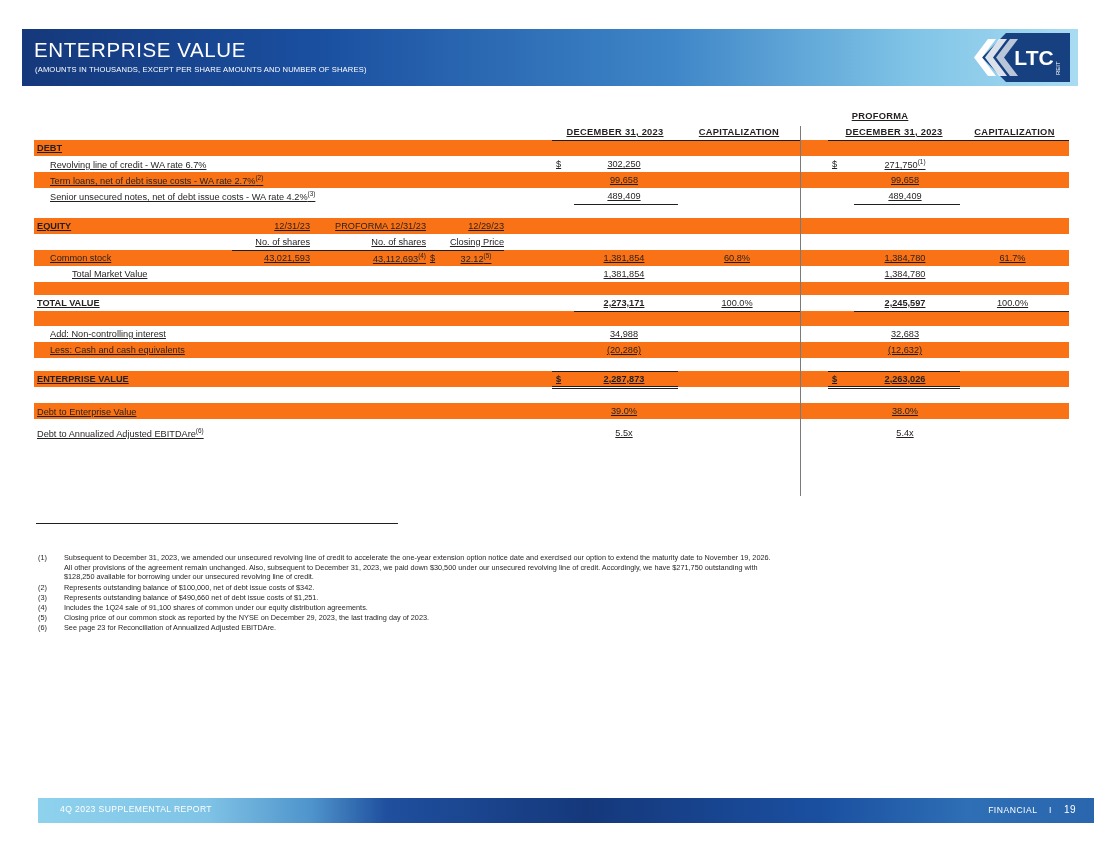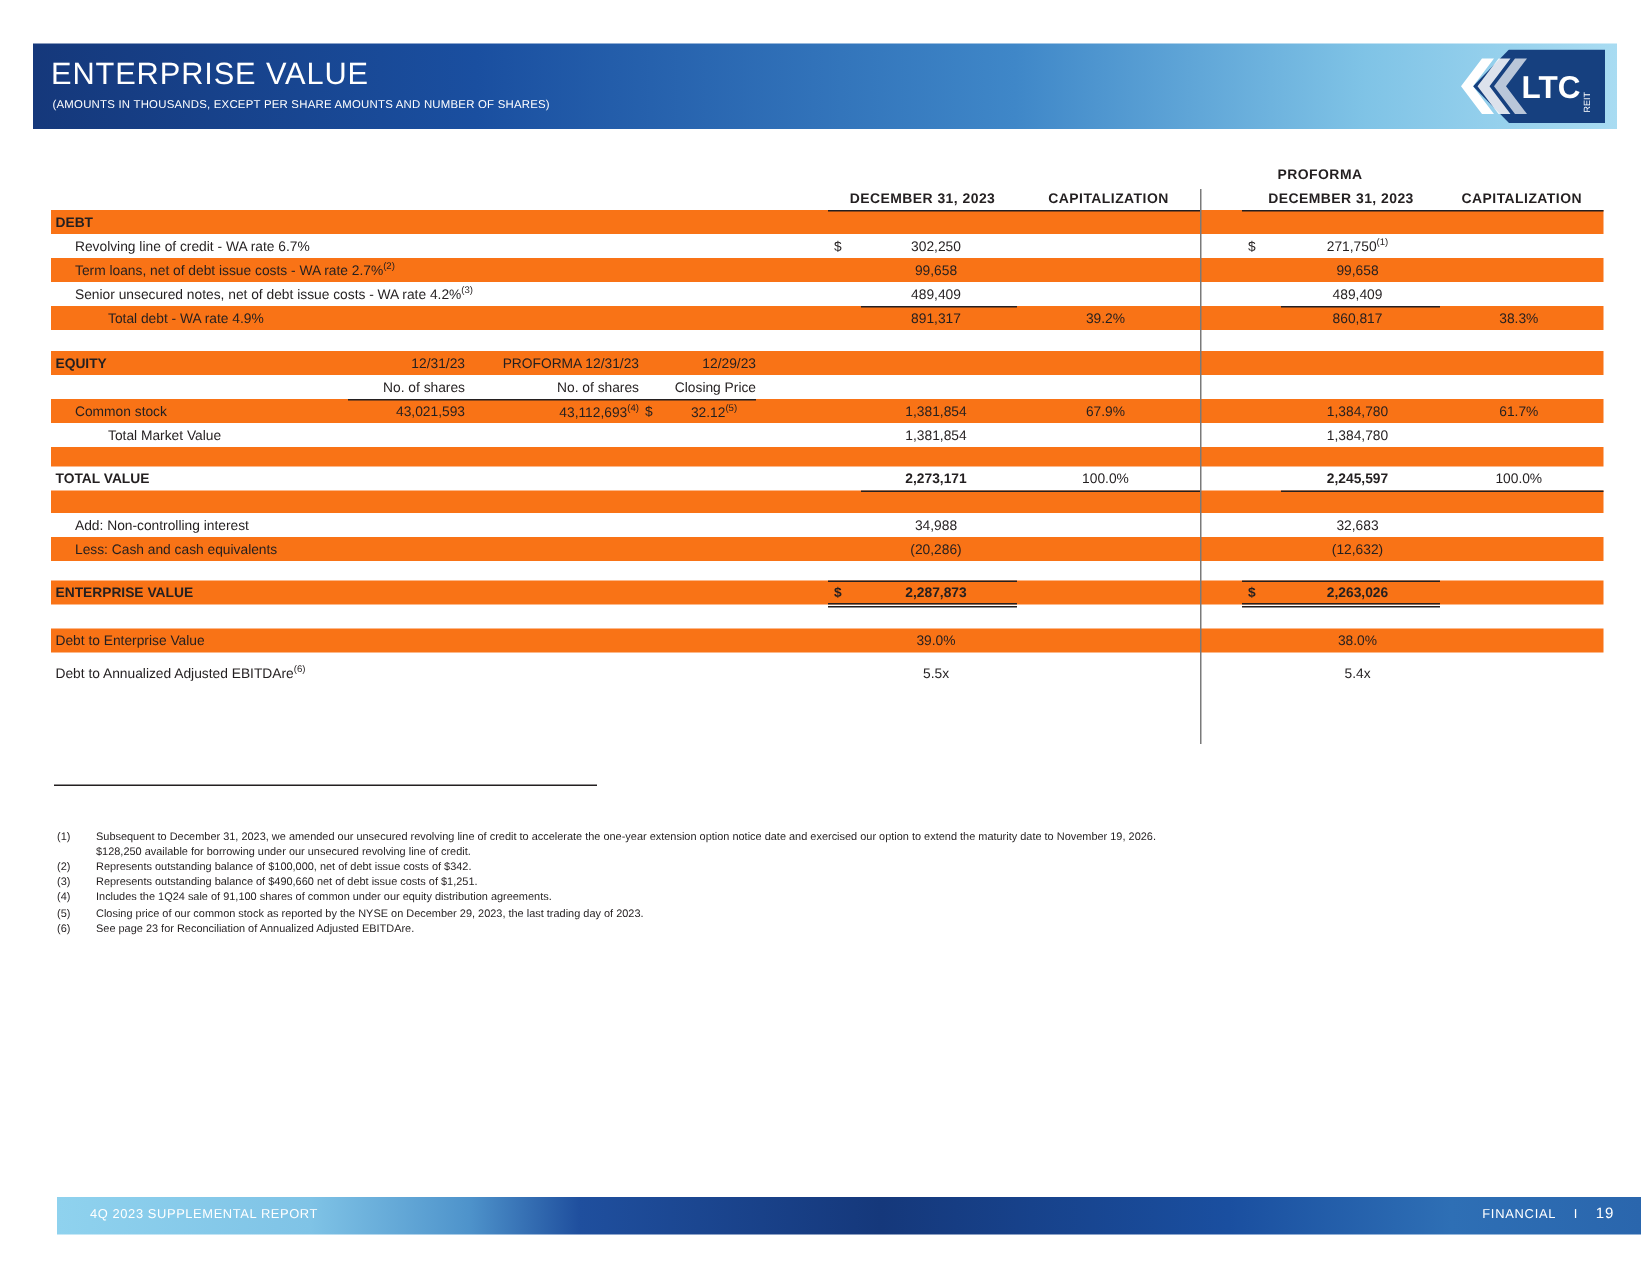--- a/index.html
+++ b/index.html
@@ -32,20 +32,21 @@
   .logo {
     position: absolute; right: 8px; top: 4px;
     width: 96px; height: 49px;
   }
 
   
   .sheet {
     position: absolute;
     left: 34px; top: 108px;
     width: 1035px;
+    text-decoration: underline;
   }
   table.fin {
     border-collapse: collapse;
     width: 1035px;
     font-size: 9.2px;
     table-layout: fixed;
   }
   table.fin td {
     padding: 0;
     height: 16px;
@@ -208,29 +209,20 @@
       <td colspan="5"></td>
       <td class="dollar"></td>
       <td class="num ul-thin">489,409</td>
       <td class="num"></td>
       <td></td>
       <td class="dollar"></td>
       <td class="num ul-thin">489,409</td>
       <td class="num"></td>
     </tr>
 
-    <tr class="band">
-      <td class="ind2">Total debt - WA rate 4.9%</td>
-      <td colspan="6"></td>
-      <td class="num">891,317</td>
-      <td class="num">39.2%</td>
-      <td colspan="2"></td>
-      <td class="num">860,817</td>
-      <td class="num">38.3%</td>
-    </tr>
 
     <tr>
           <td colspan="13" style="height:14px"></td>
         </tr>
 
     <tr class="band">
       <td class="c-label bold">EQUITY</td>
       <td class="ctr">12/31/23</td>
       <td class="ctr">PROFORMA 12/31/23</td>
       <td colspan="2" class="ctr">12/29/23</td>
@@ -245,21 +237,21 @@
     </tr>
 
     <tr class="band">
       <td class="ind1">Common stock</td>
       <td class="ctr">43,021,593</td>
       <td class="ctr"><span>43,112,693</span><sup>(4)</sup></td>
       <td class="dollar">$</td>
       <td class="num"><span>32.12</span><sup>(5)</sup></td>
       <td colspan="2"></td>
       <td class="num">1,381,854</td>
-      <td class="num">67.9%</td>
+      <td class="num">60.8%</td>
       <td></td>
       <td></td>
       <td class="num">1,384,780</td>
       <td class="num">61.7%</td>
     </tr>
 
     <tr>
       <td class="ind2">Total Market Value</td>
       <td colspan="6"></td>
       <td class="num">1,381,854</td>
@@ -352,20 +344,21 @@
 </div>
 
 <div class="vdiv"></div>
 <div class="fnrule"></div>
 
 <div class="footnotes">
   <div class="fn">
     <div class="fn-n">(1)</div>
     <div class="fn-t">
       <div>Subsequent to December 31, 2023, we amended our unsecured revolving line of credit to accelerate the one-year extension option notice date and exercised our option to extend the maturity date to November 19, 2026.</div>
+      <div>All other provisions of the agreement remain unchanged. Also, subsequent to December 31, 2023, we paid down $30,500 under our unsecured revolving line of credit. Accordingly, we have $271,750 outstanding with</div>
       <div>$128,250 available for borrowing under our unsecured revolving line of credit.</div>
     </div>
   </div>
   <div class="fn">
     <div class="fn-n">(2)</div>
     <div class="fn-t">Represents outstanding balance of $100,000, net of debt issue costs of $342.</div>
   </div>
   <div class="fn">
     <div class="fn-n">(3)</div>
     <div class="fn-t">Represents outstanding balance of $490,660 net of debt issue costs of $1,251.</div>

